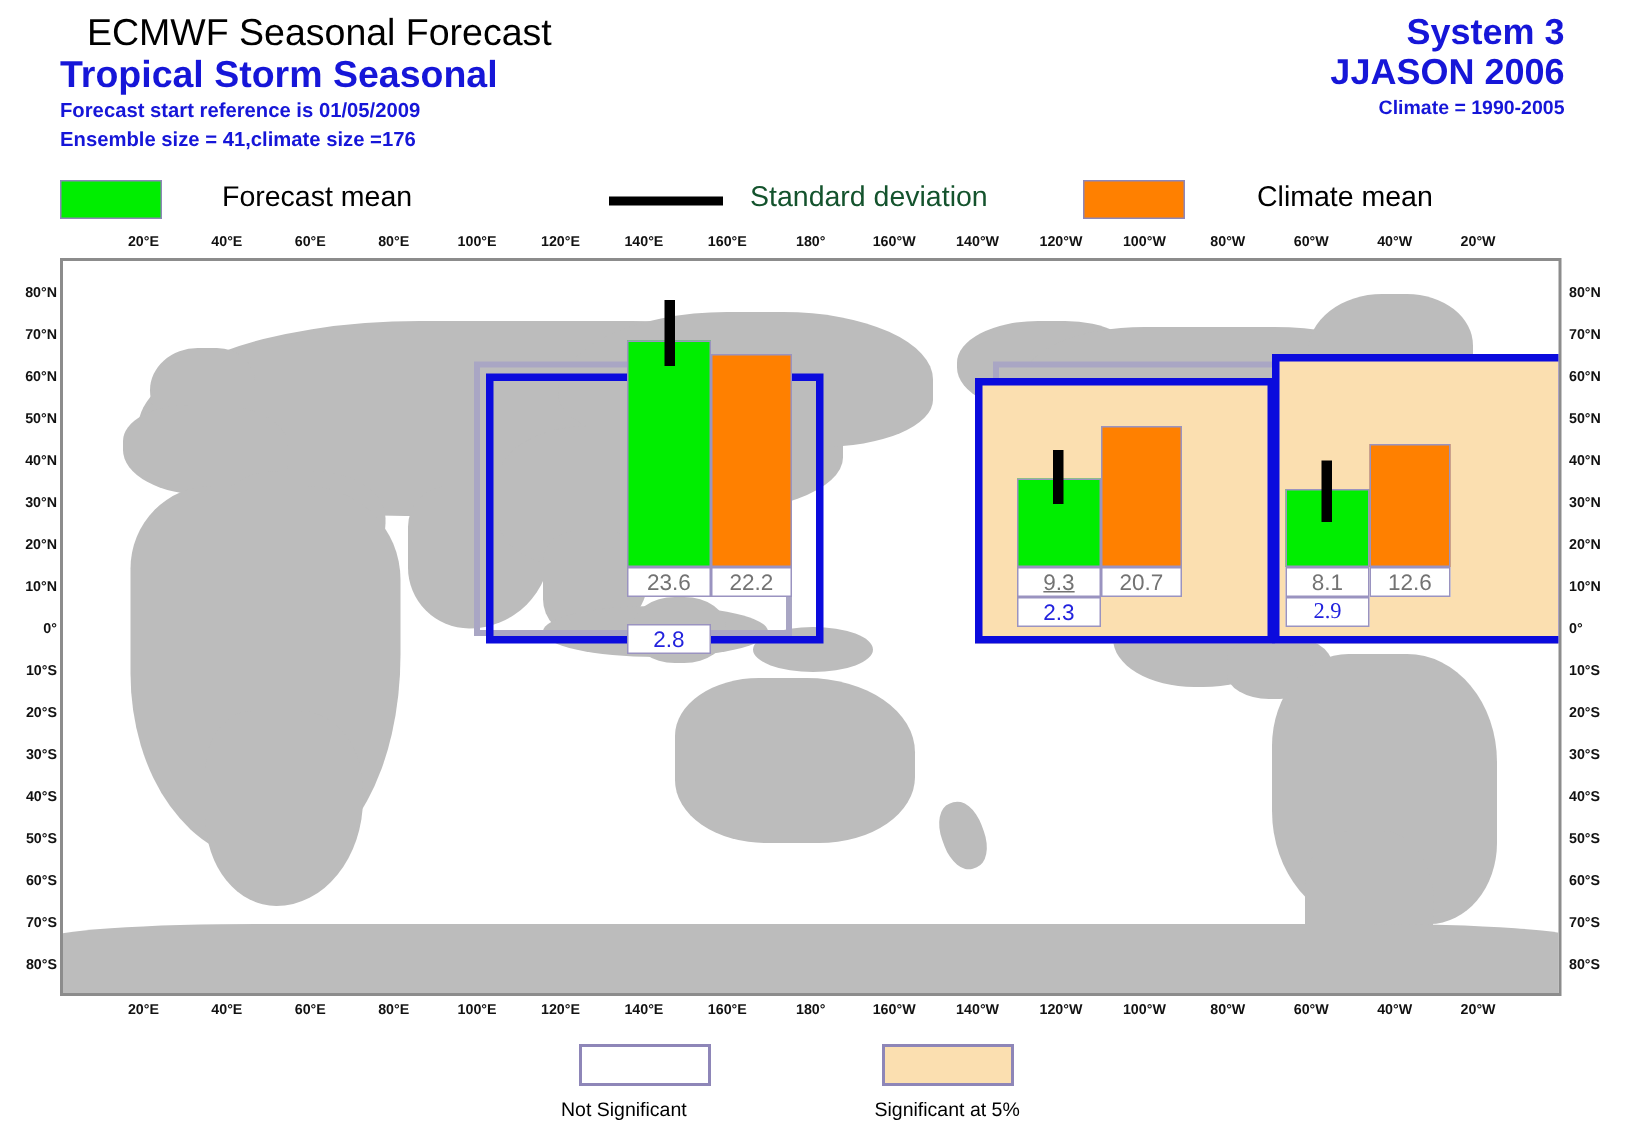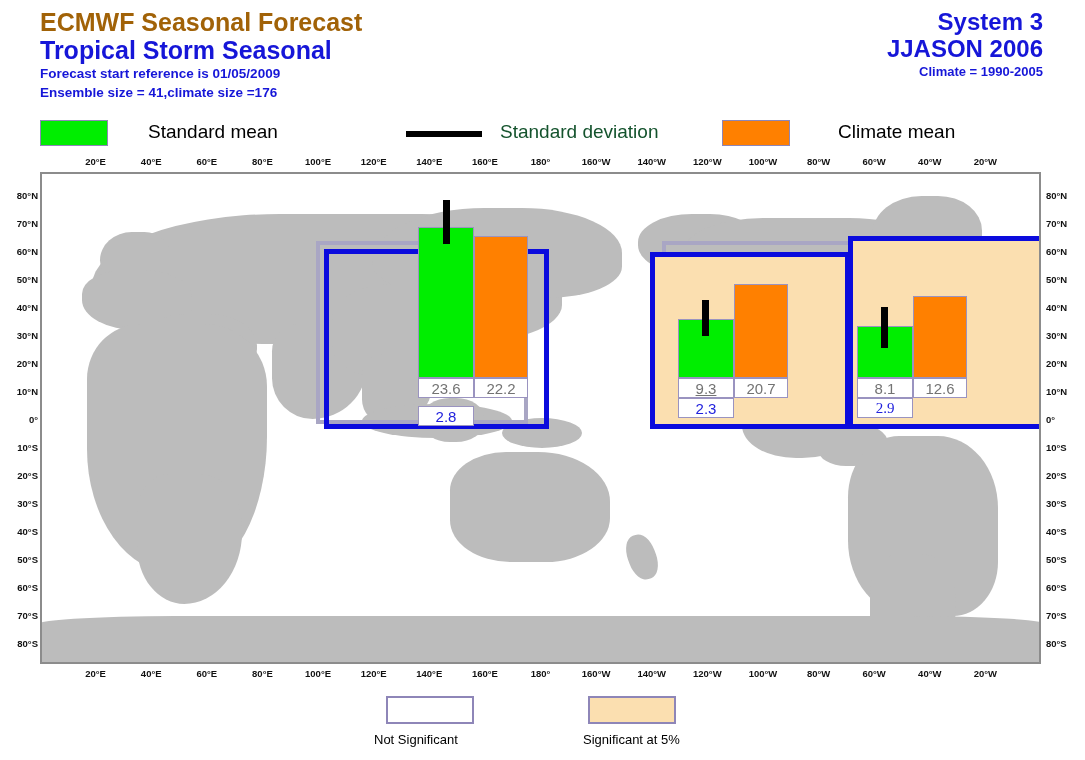--- a/index.html
+++ b/index.html
@@ -8,21 +8,21 @@
     background:#ffffff;
     font-family:"Liberation Sans","DejaVu Sans",sans-serif;
     overflow:hidden;
     position:relative;
   }
   .page{position:absolute;inset:0;}
 
   
   .hdr-left{position:absolute;left:40px;top:8px;}
   .hdr-right{position:absolute;right:42px;top:8px;text-align:right;}
-  .t1{color:#a16207;font-size:25px;font-weight:bold;line-height:28px;letter-spacing:0px;}
+  .t1{color:#000000;font-size:25px;font-weight:normal;line-height:28px;letter-spacing:0px;margin-left:18px;}
   .t2{color:#1616d8;font-size:25px;font-weight:bold;line-height:28px;}
   .t3{color:#1616d8;font-size:13.5px;font-weight:bold;line-height:19px;}
   .r1{color:#1616d8;font-size:24px;font-weight:bold;line-height:27px;}
   .r2{color:#1616d8;font-size:24px;font-weight:bold;line-height:27px;}
   .r3{color:#1616d8;font-size:13px;font-weight:bold;line-height:19px;}
 
   
   .legend{position:absolute;left:0;top:120px;width:1085px;height:30px;}
   .lg-sw{position:absolute;width:68px;height:26px;border:1px solid #8e86b8;box-sizing:border-box;}
   .lg-green{left:40px;top:0;background:#00ee00;}
@@ -95,21 +95,21 @@
   </div>
 
   <div class="hdr-right">
     <div class="r1">System 3</div>
     <div class="r2">JJASON 2006</div>
     <div class="r3">Climate = 1990-2005</div>
   </div>
 
   <div class="legend">
     <div class="lg-sw lg-green"></div>
-    <div class="lg-txt lg-t1">Standard mean</div>
+    <div class="lg-txt lg-t1">Forecast mean</div>
 
     <div class="lg-line"></div>
     <div class="lg-txt lg-t2">Standard deviation</div>
 
     <div class="lg-sw lg-orange"></div>
     <div class="lg-txt lg-t3">Climate mean</div>
   </div>
 
   <div class="lonrow top" id="lonrow-top">
       <span class="lon" style="left: 55.6111px;">20°E</span>
@@ -190,21 +190,21 @@
 
     <div class="regionbox rb-shadow" style="left:620px;top:67px;width:195px;height:183px;"></div>
     <div class="regionbox rb-sig" style="left:608px;top:78px;width:200px;height:177px;"></div>
 
     <div class="regionbox rb-sig" style="left:806px;top:62px;width:196px;height:193px;"></div>
 
     <div class="bar fc" style="left:376px;top:53px;width:56px;height:151px;"></div>
     <div class="sdline" style="left:401px;top:26px;height:44px;"></div>
     <div class="bar cl" style="left:432px;top:62px;width:54px;height:142px;"></div>
     <div class="vbox" style="left:376px;top:204px;width:56px;height:20px;">23.6</div>
-    <div class="vbox sd" style="left:376px;top:232px;width:56px;height:20px;">2.8</div>
+    <div class="vbox sd" style="left:376px;top:242px;width:56px;height:20px;">2.8</div>
     <div class="vbox" style="left:432px;top:204px;width:54px;height:20px;">22.2</div>
 
     <div class="bar fc" style="left:636px;top:145px;width:56px;height:59px;"></div>
     <div class="sdline" style="left:660px;top:126px;height:36px;"></div>
     <div class="bar cl" style="left:692px;top:110px;width:54px;height:94px;"></div>
     <div class="vbox" style="left:636px;top:204px;width:56px;height:20px;text-decoration:underline;">9.3</div>
     <div class="vbox sd" style="left:636px;top:224px;width:56px;height:20px;">2.3</div>
     <div class="vbox" style="left:692px;top:204px;width:54px;height:20px;">20.7</div>
 
     <div class="bar fc" style="left:815px;top:152px;width:56px;height:52px;"></div>

